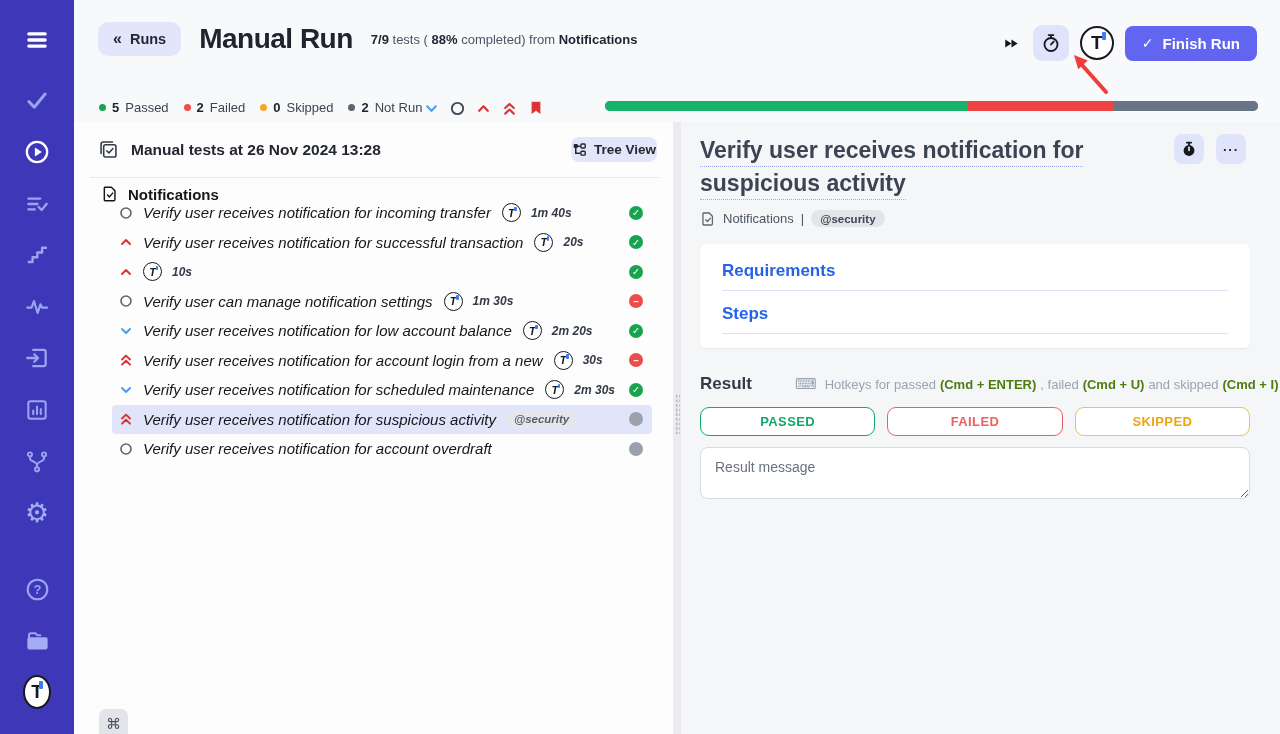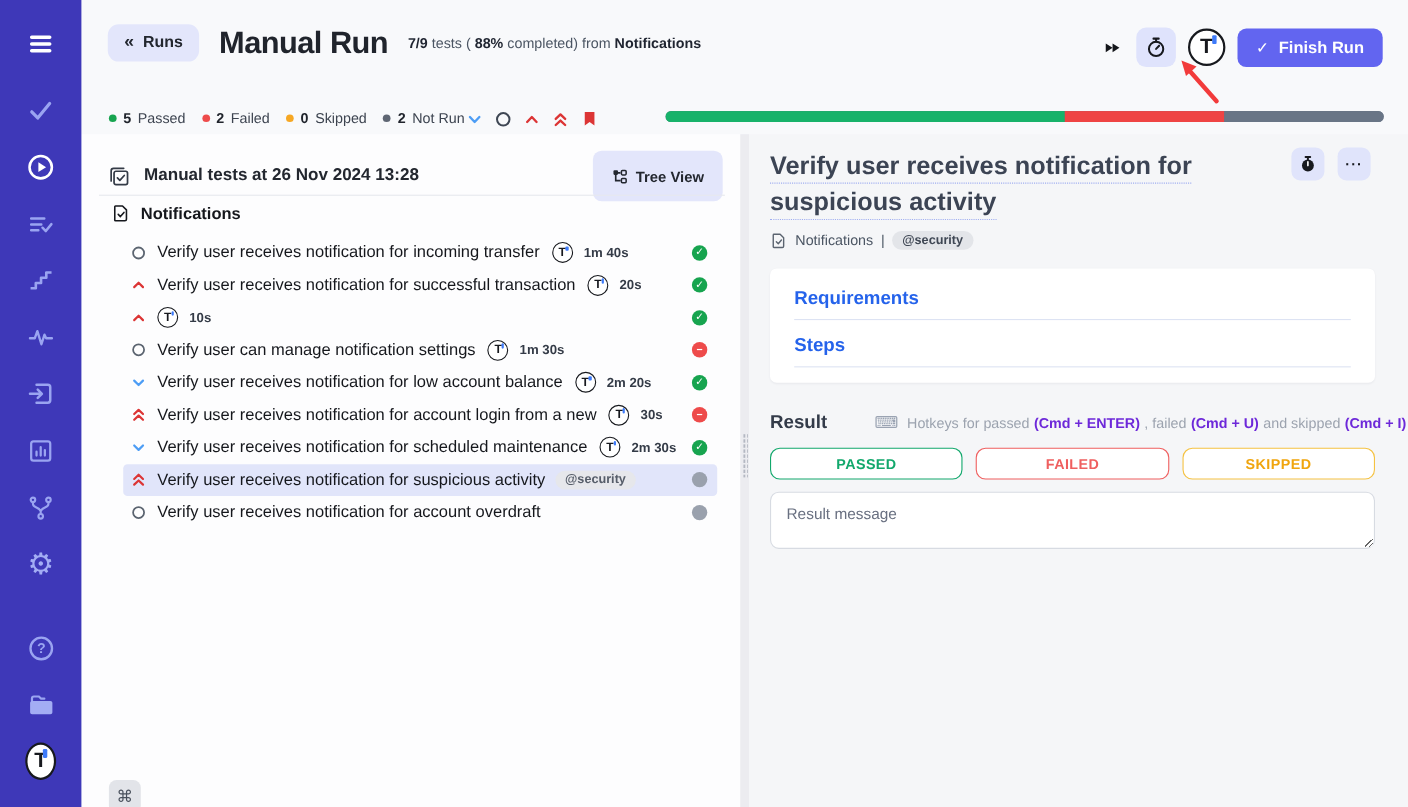--- a/index.html
+++ b/index.html
@@ -47,24 +47,24 @@
   .filter-icons > span { cursor:pointer; display:flex; }
 
   .progress { position:absolute; left:605px; top:101px; width:653px; height:10px; border-radius:6px; overflow:hidden; display:flex; background:#697586; }
   .pseg { height:100%; }
 
   
   .left-panel { position:absolute; left:74px; top:122px; width:599px; bottom:0; background:#fdfdfe; }
   .run-head { position:absolute; left:24px; right:16px; top:15px; display:flex; align-items:center; }
   .run-head .rh-ic { margin-right:12px; display:flex; }
   .run-title { font-size:15.5px; font-weight:700; color:#23272f; }
-  .treeview-btn { margin-left:auto; display:flex; align-items:center; gap:7px; background:#e3e6fb; border:none; border-radius:8px; height:46px; padding:0 17px; font-family:inherit; font-size:13.5px; font-weight:700; color:#23272f; cursor:pointer; }
+  .treeview-btn { margin-left:auto; display:flex; align-items:center; gap:7px; background:#e3e6fb; border:none; border-radius:8px; height:25px; padding:0 1px; font-family:inherit; font-size:13.5px; font-weight:700; color:#23272f; cursor:pointer; }
   .run-divider { position:absolute; left:16px; right:14px; top:55px; height:1px; background:#e7e9ee; }
   .suite-row { position:absolute; left:27px; top:63px; display:flex; align-items:center; gap:9px; font-size:15px; font-weight:700; color:#15171c; cursor:pointer; }
-  .test-list { position:absolute; left:38px; top:93px; width:540px; }
+  .test-list { position:absolute; left:38px; top:76px; width:540px;font-style:italic; }
   .test-row { height:29.5px; display:flex; align-items:center; padding:0 9px 0 7px; border-radius:4px; cursor:pointer; }
   .test-row.selected { background:#e1e5fa; }
   .pri { width:14px; display:flex; justify-content:center; margin-right:10px; flex:none; }
   .t-title { font-size:15px; font-weight:500; color:#15171c; white-space:nowrap; }
   .t-title + .tlogo-sm { margin-left:11px; }
   .t-dur { font-size:12px; font-weight:700; color:#343b47; margin-left:10px; white-space:nowrap; }
   .t-tag { margin-left:9px; background:#e6e7eb; color:#565d69; font-size:11.5px; font-weight:600; border-radius:9px; padding:2.5px 9px; }
   .t-status { margin-left:auto; width:14px; height:14px; border-radius:50%; color:#fff; font-size:9.5px; font-weight:700; display:flex; align-items:center; justify-content:center; flex:none; }
   .cmd-key { position:absolute; left:25px; top:587px; width:29px; height:30px; background:#e2e4e9; border:none; border-radius:7px; font-size:15px; color:#49505c; cursor:pointer; font-family:inherit; }
 
@@ -86,21 +86,21 @@
 
   .sections-card { margin-top:17px; background:#fff; border-radius:6px; box-shadow:0 1px 2px rgba(30,40,60,.06); padding:17px 22px 14px; }
   .section-head { font-size:17px; font-weight:700; color:#2563eb; padding-bottom:9px; border-bottom:1px solid #dde3f3; cursor:pointer; }
   .section-head + .section-head { margin-top:13px; }
 
   .result-row { display:flex; align-items:center; margin-top:26px; }
   .result-head { font-size:17px; font-weight:700; color:#333b49; }
   .hotkeys { margin-left:43px; font-size:13px; display:flex; align-items:baseline; gap:4px; white-space:nowrap; }
   .kb-glyph { color:#9aa3b2; font-size:15px; margin-right:4px; }
   .hk-muted { color:#9ca3af; }
-  .hk-strong { color:#6d28d9; font-weight:700; }
+  .hk-strong { color:#4d7c0f; font-weight:700; }
 
   .verdict-row { display:flex; gap:12px; margin-top:13px; }
   .verdict-btn { flex:1; height:29px; background:#fff; border-radius:9px; font-family:inherit; font-size:13px; font-weight:700; letter-spacing:.4px; cursor:pointer; }
   .v-passed { border:1.6px solid #12a86c; color:#12a86c; }
   .v-failed { border:1.6px solid #ef5f5f; color:#ef5f5f; }
   .v-skipped { border:1.6px solid #f5c242; color:#f0a50e; }
 
   .result-msg { margin-top:11px; width:100%; height:52px; border:1px solid #d7dbe2; border-radius:8px; background:#fff; padding:11px 14px; font-family:inherit; font-size:14px; color:#20242c; resize:both; }
   .result-msg::placeholder { color:#697081; }
 </style>

